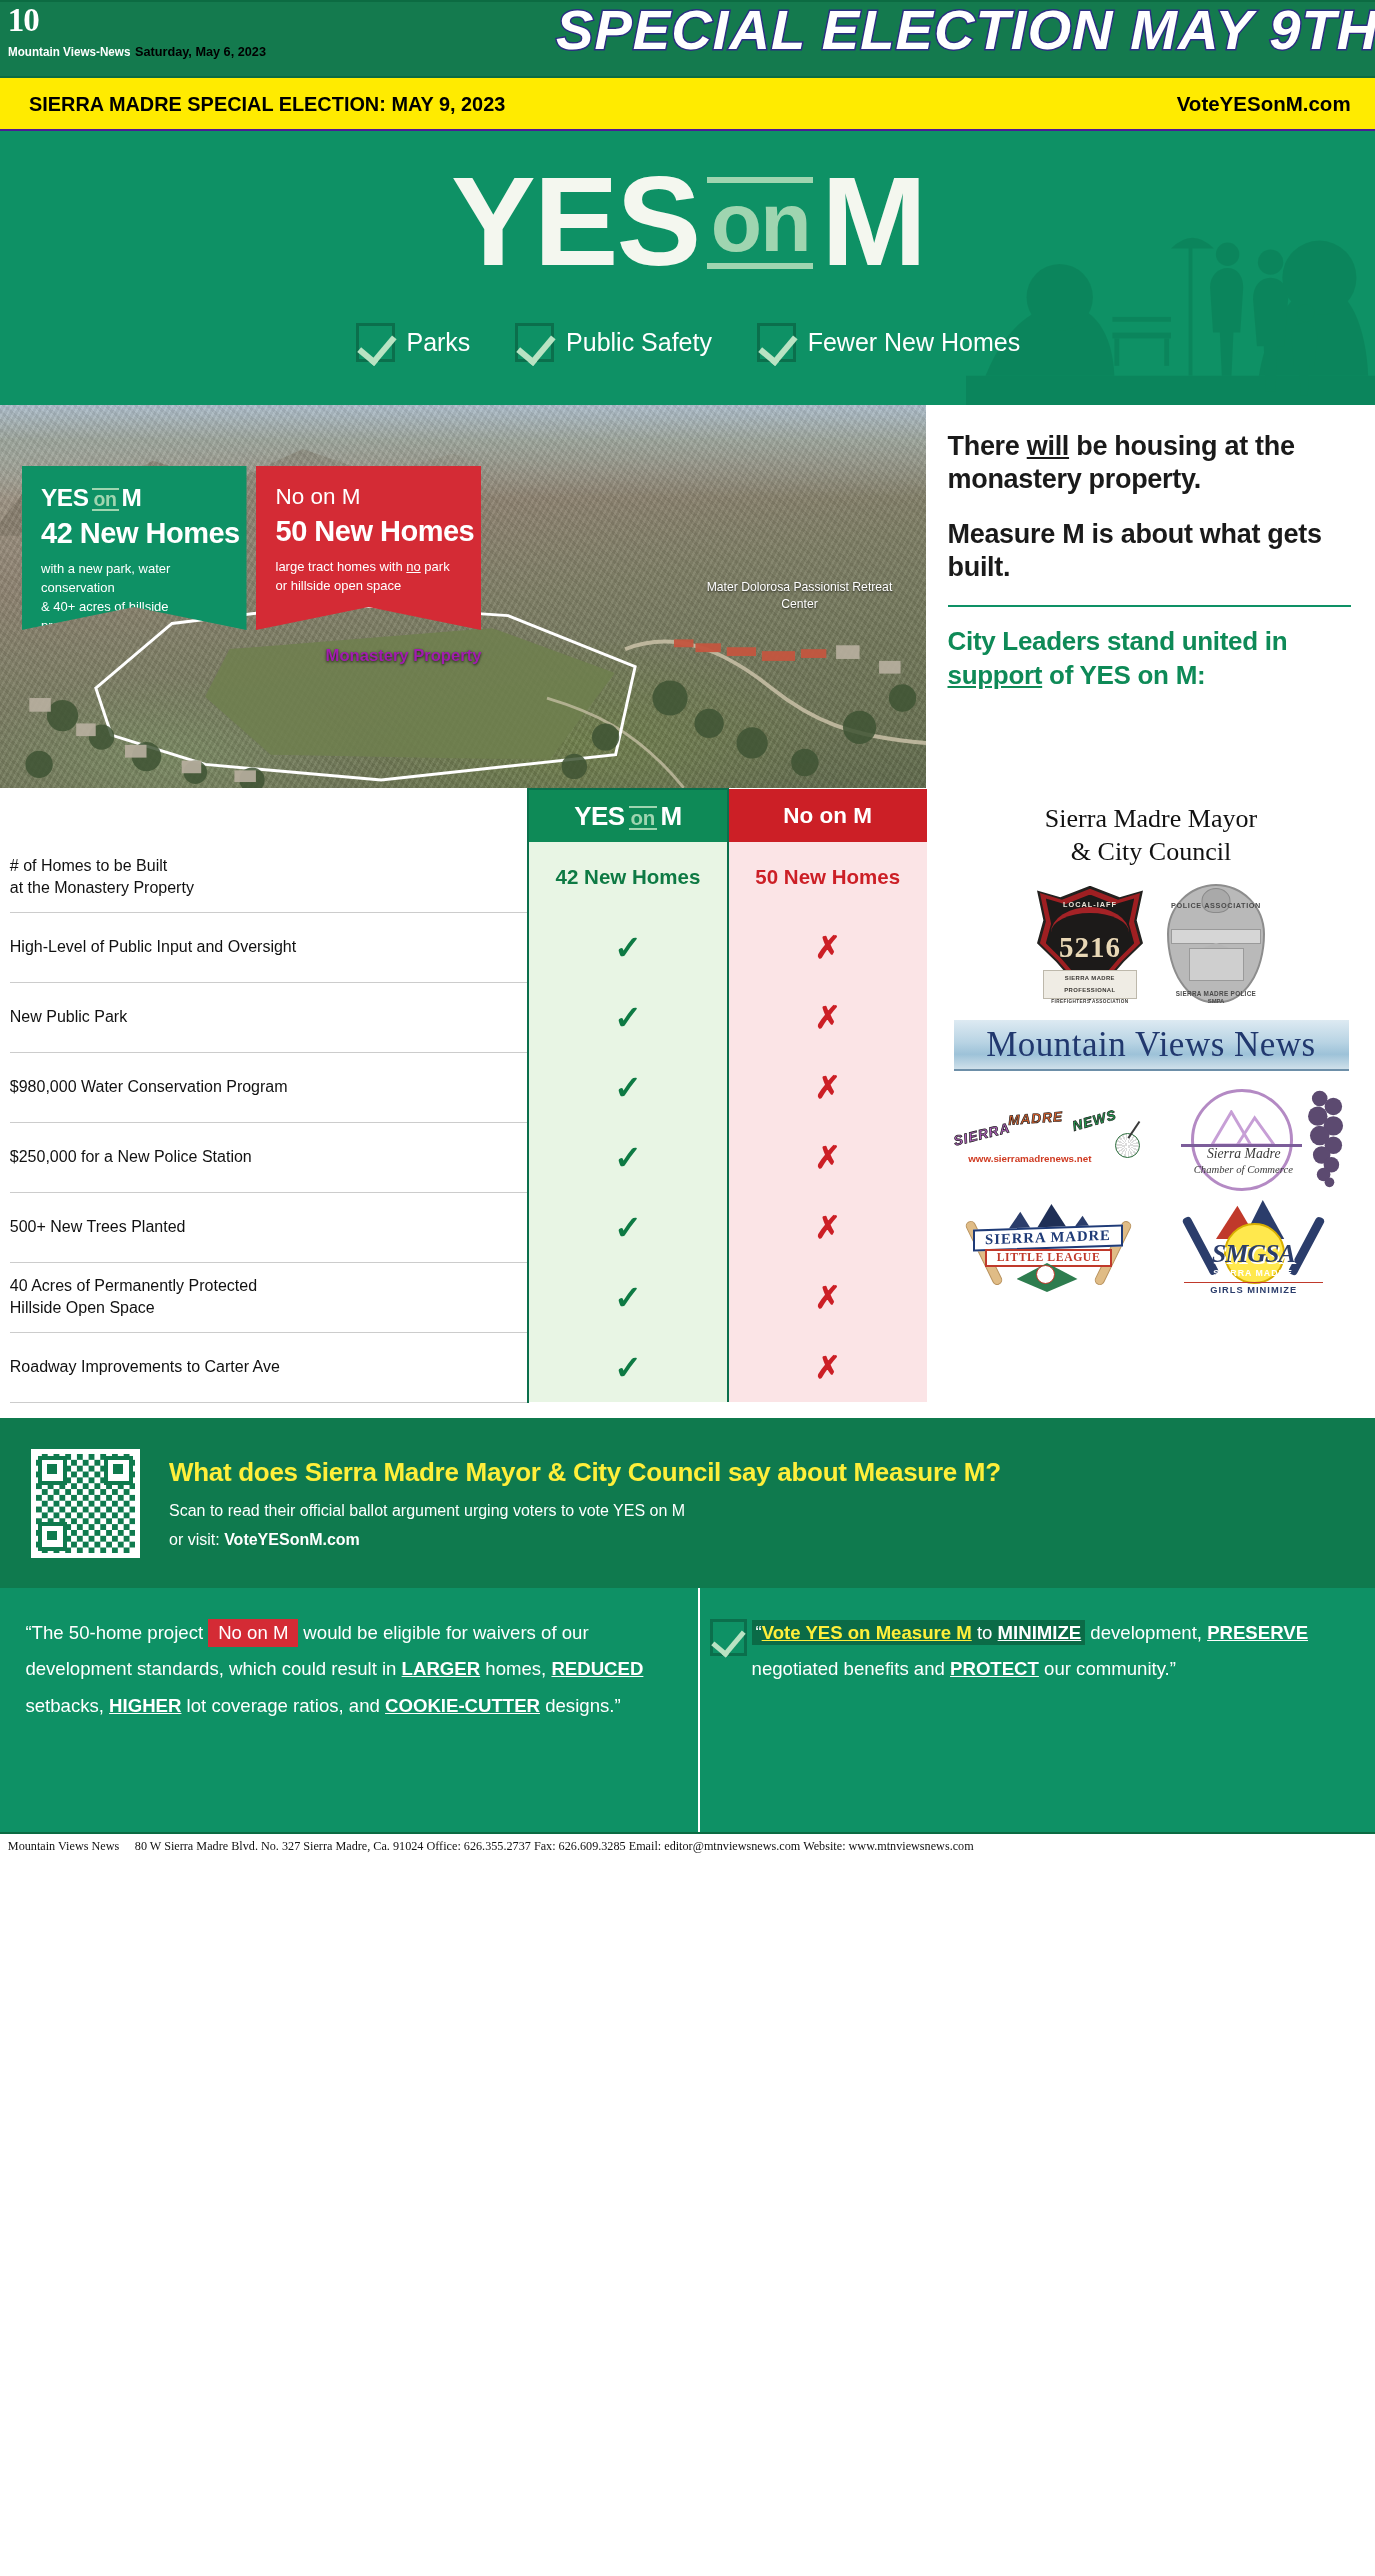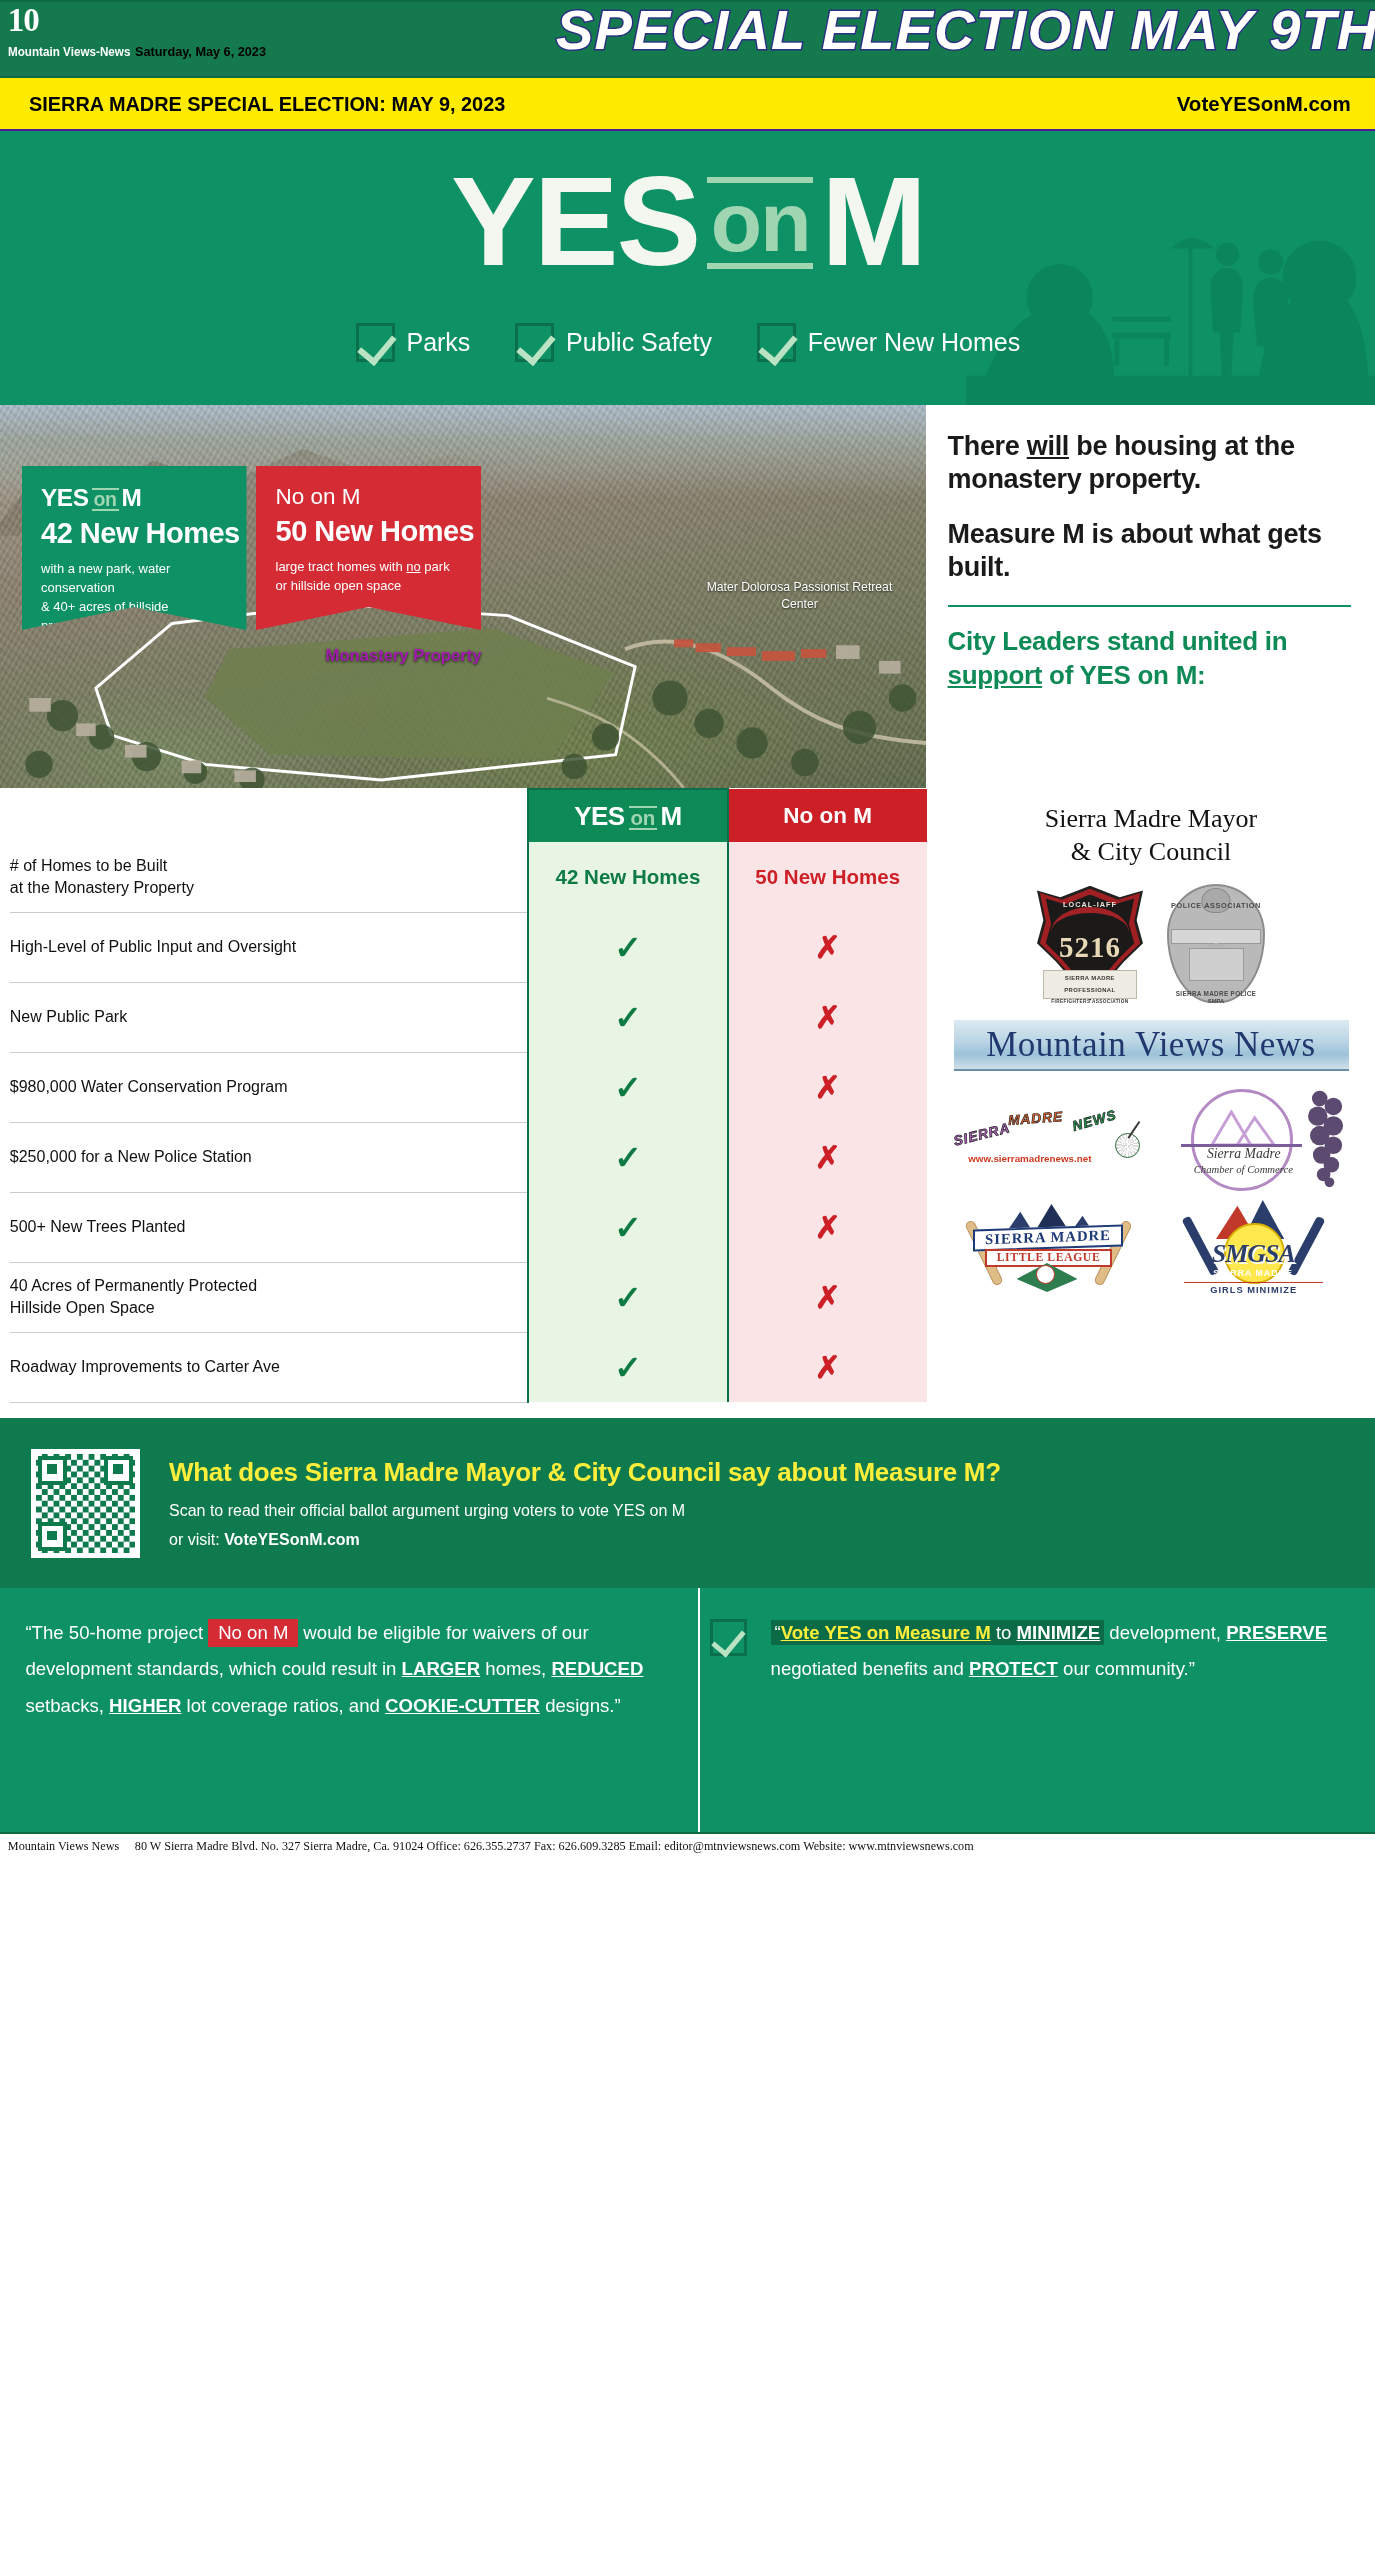--- a/index.html
+++ b/index.html
@@ -369,21 +369,21 @@
   .quotes { display: flex; background: #0e9165; height: 244px; }
   .quote { flex: 1; padding: 27px 25.4px 0 25.4px; color: #ffffff; }
   .quote-l { border-right: 2.9px solid #ffffff; }
   .q-text { font-size: 18.6px; line-height: 1.95; }
   .q-text u { text-decoration: underline; }
   .q-text b { font-weight: bold; }
   .pill-no {
     background: #d42b35; color:#ffffff; padding: 2.9px 9.8px; font-size: 18.6px;
     display:inline-block; line-height:1.2;
   }
-  .q-right { display: flex; gap: 24px; padding: 27px 19.5px 0 9.8px; }
+  .q-right { display: flex; gap: 5px; padding: 27px 19.5px 0 9.8px; }
   .q-chk {
     width: 37px; height: 37px; border: 3.9px solid #0b6f4c; position: relative; flex: none; margin-top: 3.9px;
   }
   .q-chk::after { content:""; position:absolute; left:6.8px; top:2px; width:13.7px; height:26px;
     border-right:5.9px solid #b9e3c3; border-bottom:5.9px solid #b9e3c3; transform: rotate(40deg); }
   .hl-dark { background:#0b6b47; padding: 2px 3.9px; }
   .hl-yellow { color:#ffef3a; font-weight:bold; }
 
   
   .footer {

